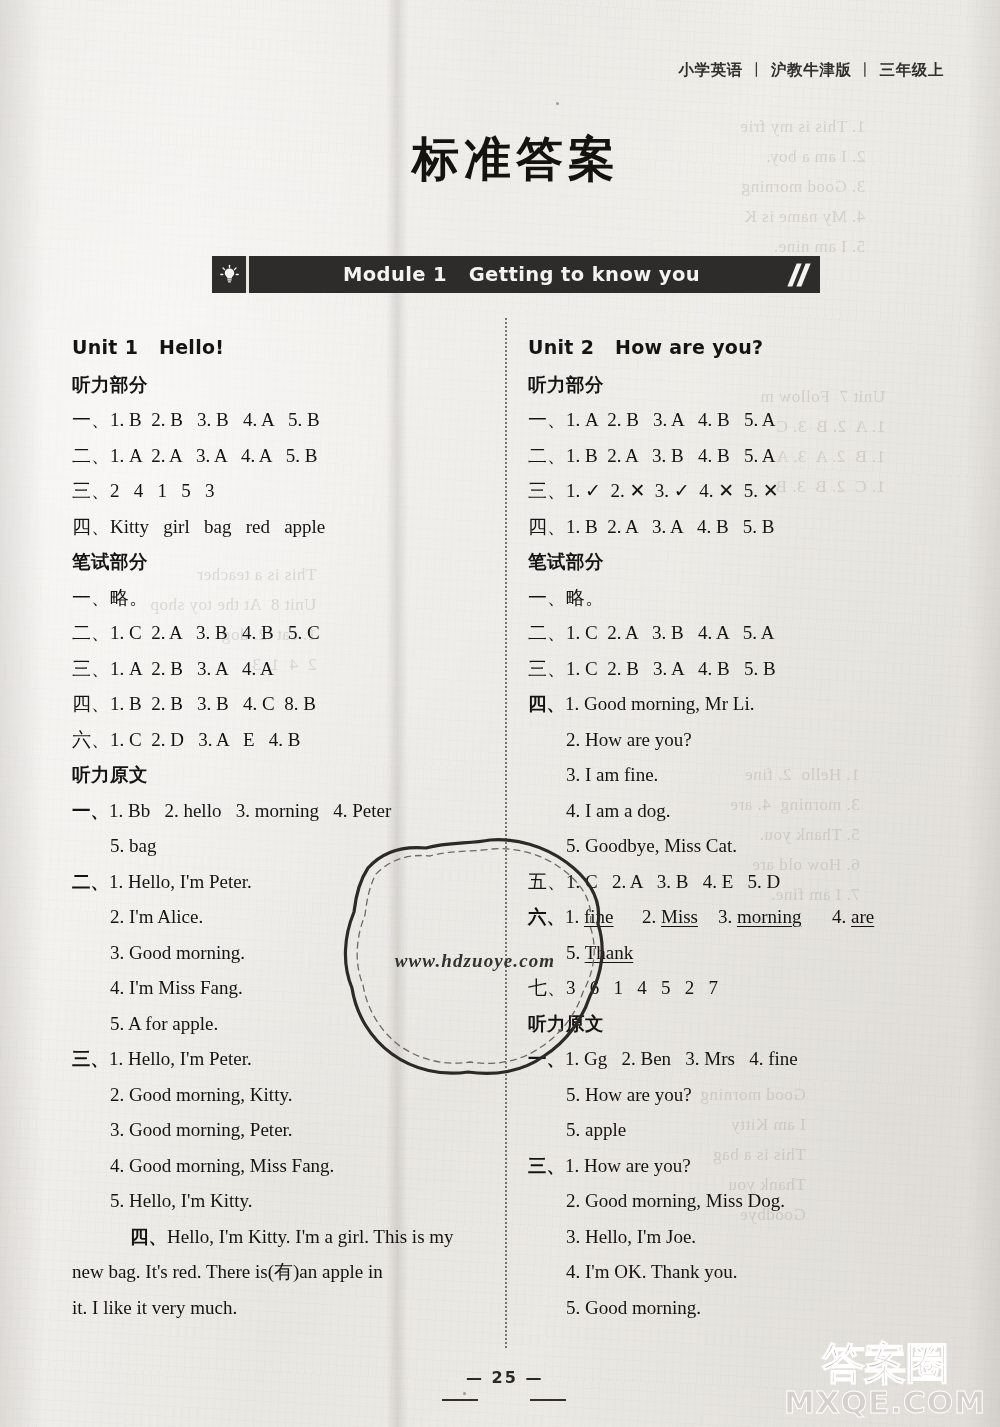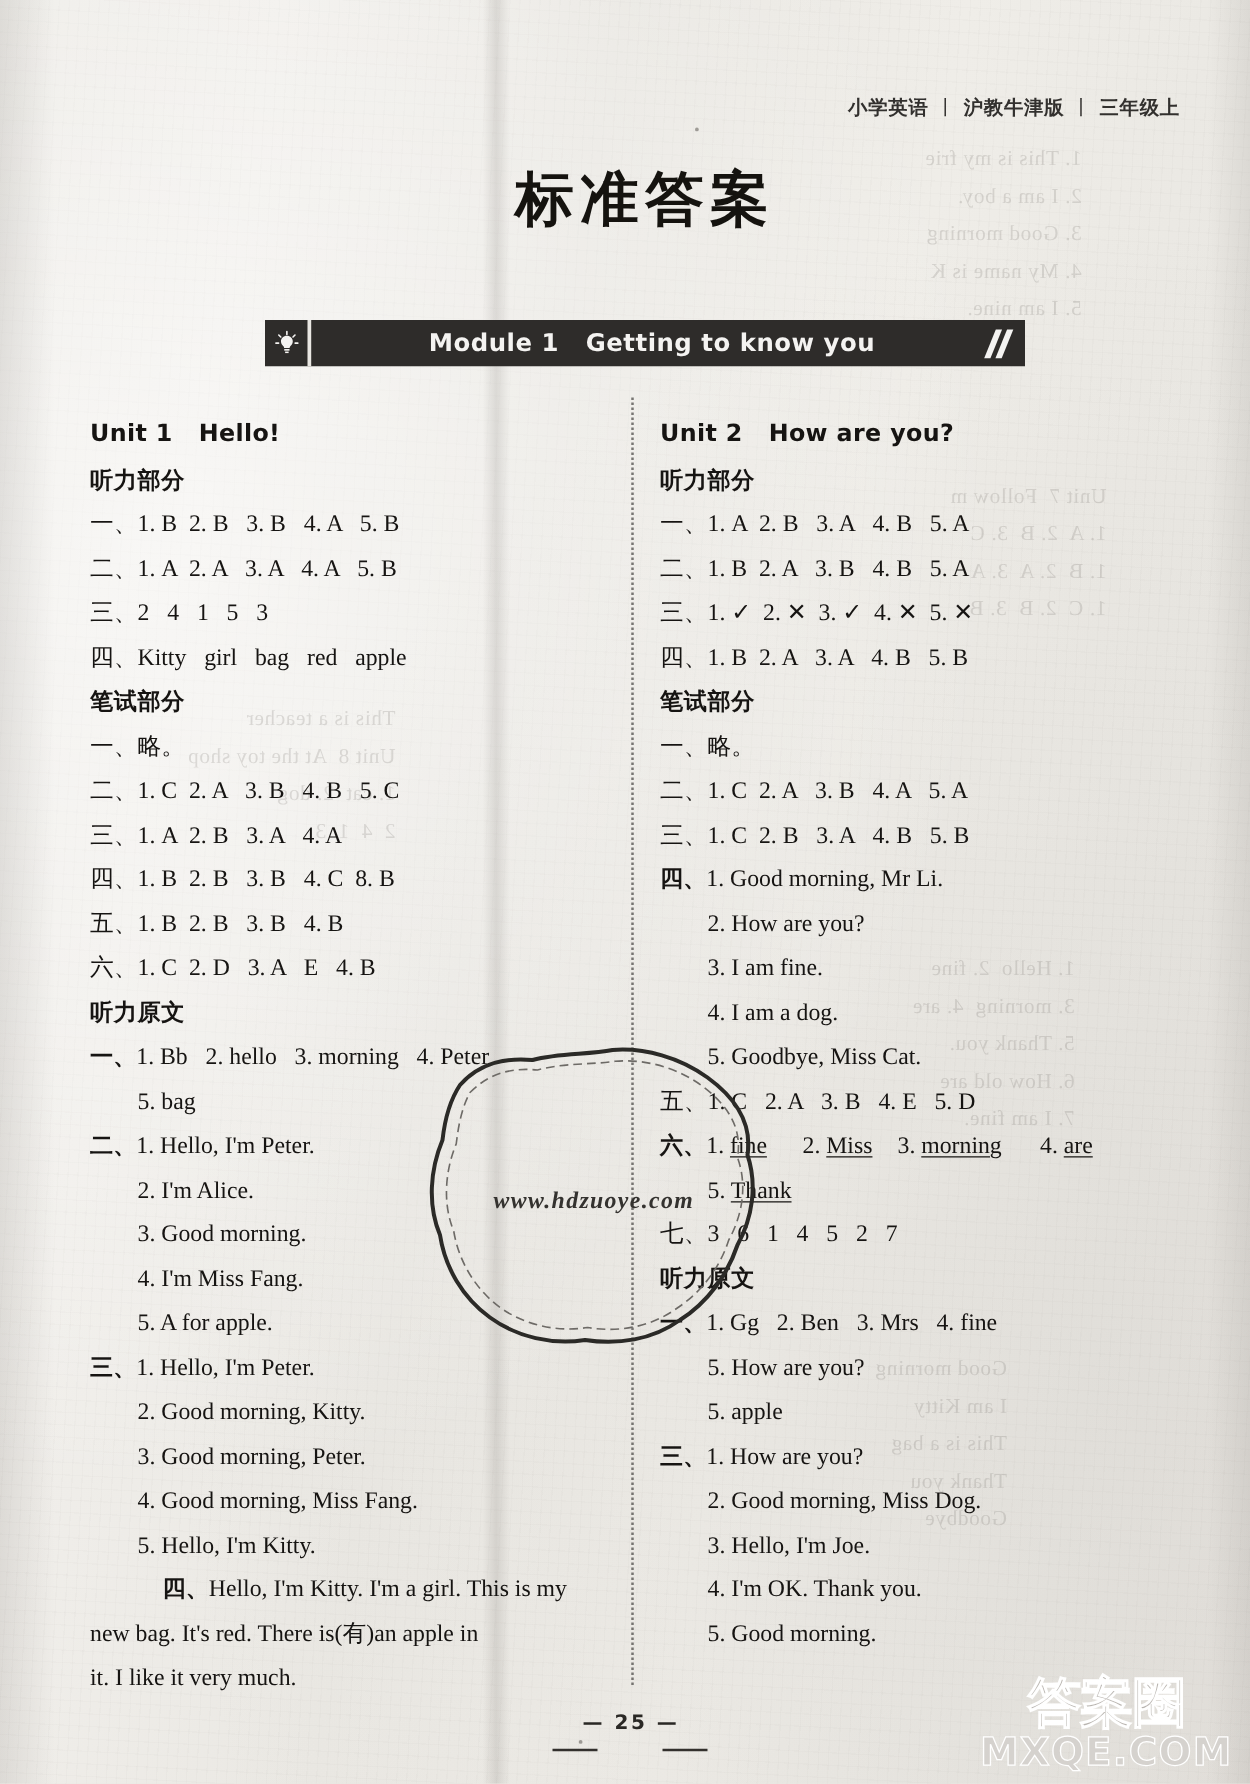--- a/index.html
+++ b/index.html
@@ -34,21 +34,21 @@
 
   
   .ghost{
     position:absolute;color:rgba(110,105,100,.20);
     font-family:"Liberation Serif",serif;font-size:17px;line-height:30px;
     transform:scaleX(-1);pointer-events:none;white-space:pre;letter-spacing:.5px;
   }
 
   
   .hdr{
-    position:absolute;top:76px;right:56px;
+    position:absolute;top:60px;right:56px;
     font-family:"DejaVu Sans",sans-serif;
     font-size:15.5px;font-weight:bold;color:#32302e;letter-spacing:.6px;
   }
   .hdr .sep{font-weight:normal;padding:0 6px;}
 
   
   .title{
     position:absolute;top:128px;left:412px;
     font-family:"DejaVu Sans",sans-serif;
     font-size:47px;font-weight:bold;letter-spacing:5px;color:#15130f;
@@ -215,21 +215,20 @@
     <div class="sect">听力部分</div>
     <div class="ln">一、1. B  2. B   3. B   4. A   5. B</div>
     <div class="ln">二、1. A  2. A   3. A   4. A   5. B</div>
     <div class="ln">三、2   4   1   5   3</div>
     <div class="ln">四、Kitty   girl   bag   red   apple</div>
     <div class="sect">笔试部分</div>
     <div class="ln">一、略。</div>
     <div class="ln">二、1. C  2. A   3. B   4. B   5. C</div>
     <div class="ln">三、1. A  2. B   3. A   4. A</div>
     <div class="ln">四、1. B  2. B   3. B   4. C  8. B</div>
-    <div class="ln">五、1. B  2. B   3. B   4. B</div>
     <div class="ln">六、1. C  2. D   3. A   E   4. B</div>
     <div class="sect">听力原文</div>
 
     <div class="ln"><span class="cn">一、</span><span>1. Bb   2. hello   3. morning   4. Peter</span></div>
     <div class="sub">5. bag</div>
 
     <div class="ln"><span class="cn">二、</span><span>1. Hello, I'm Peter.</span></div>
     <div class="sub">2. I'm Alice.</div>
     <div class="sub">3. Good morning.</div>
     <div class="sub">4. I'm Miss Fang.</div>

